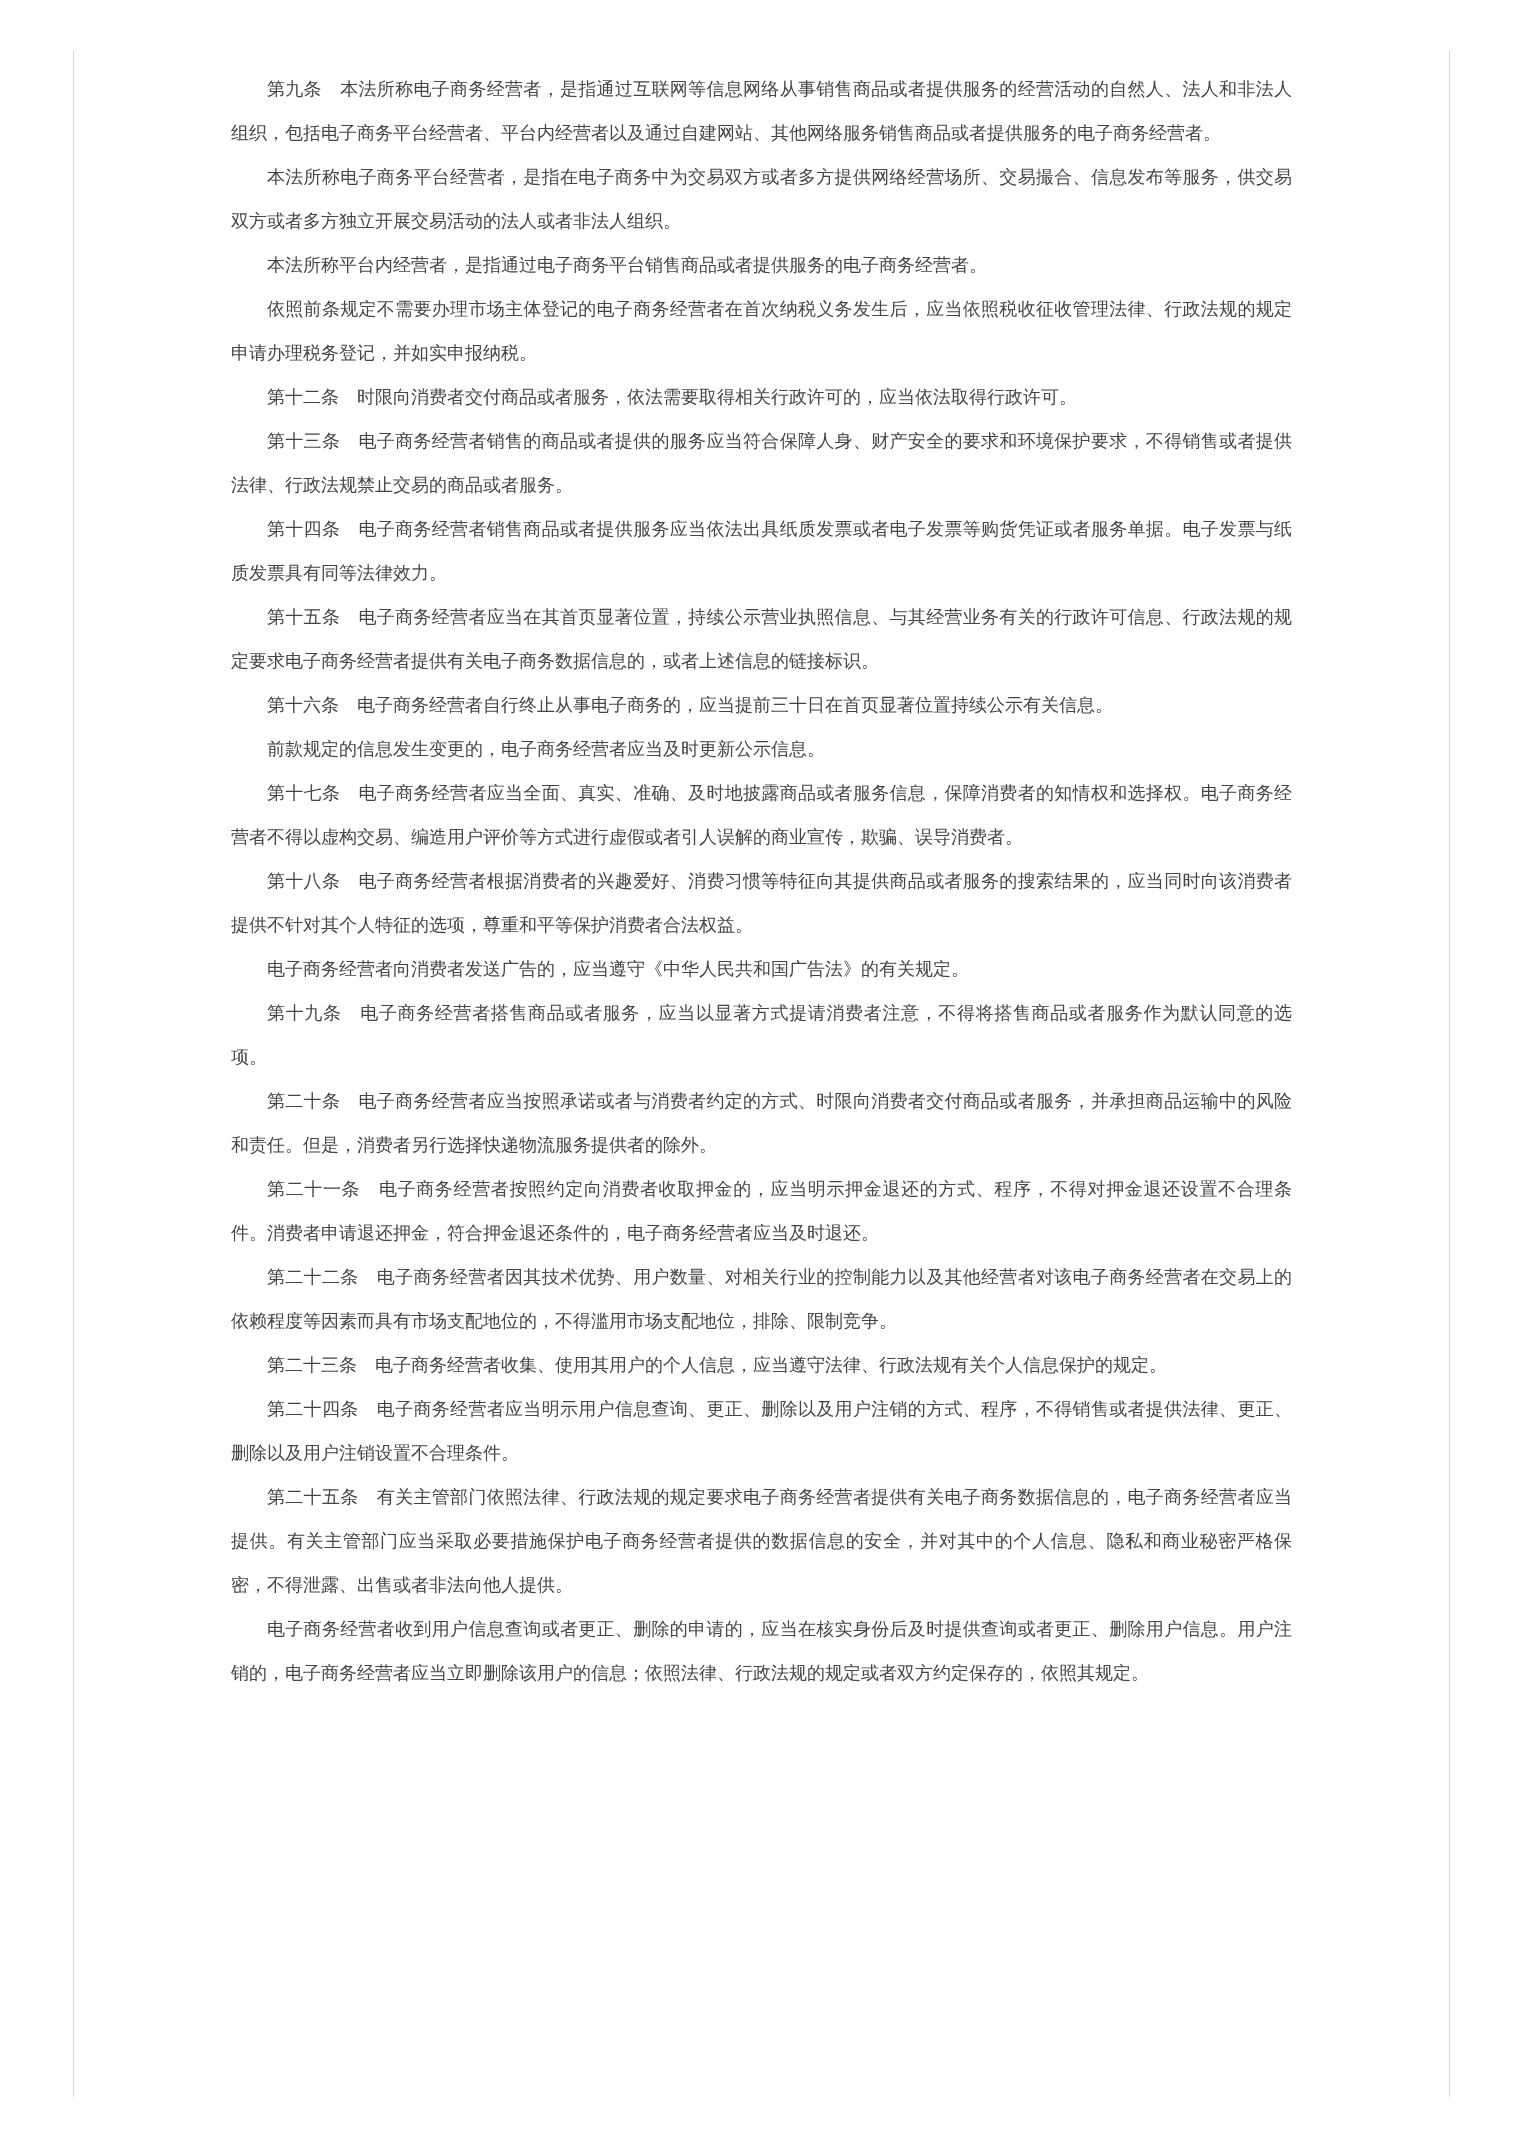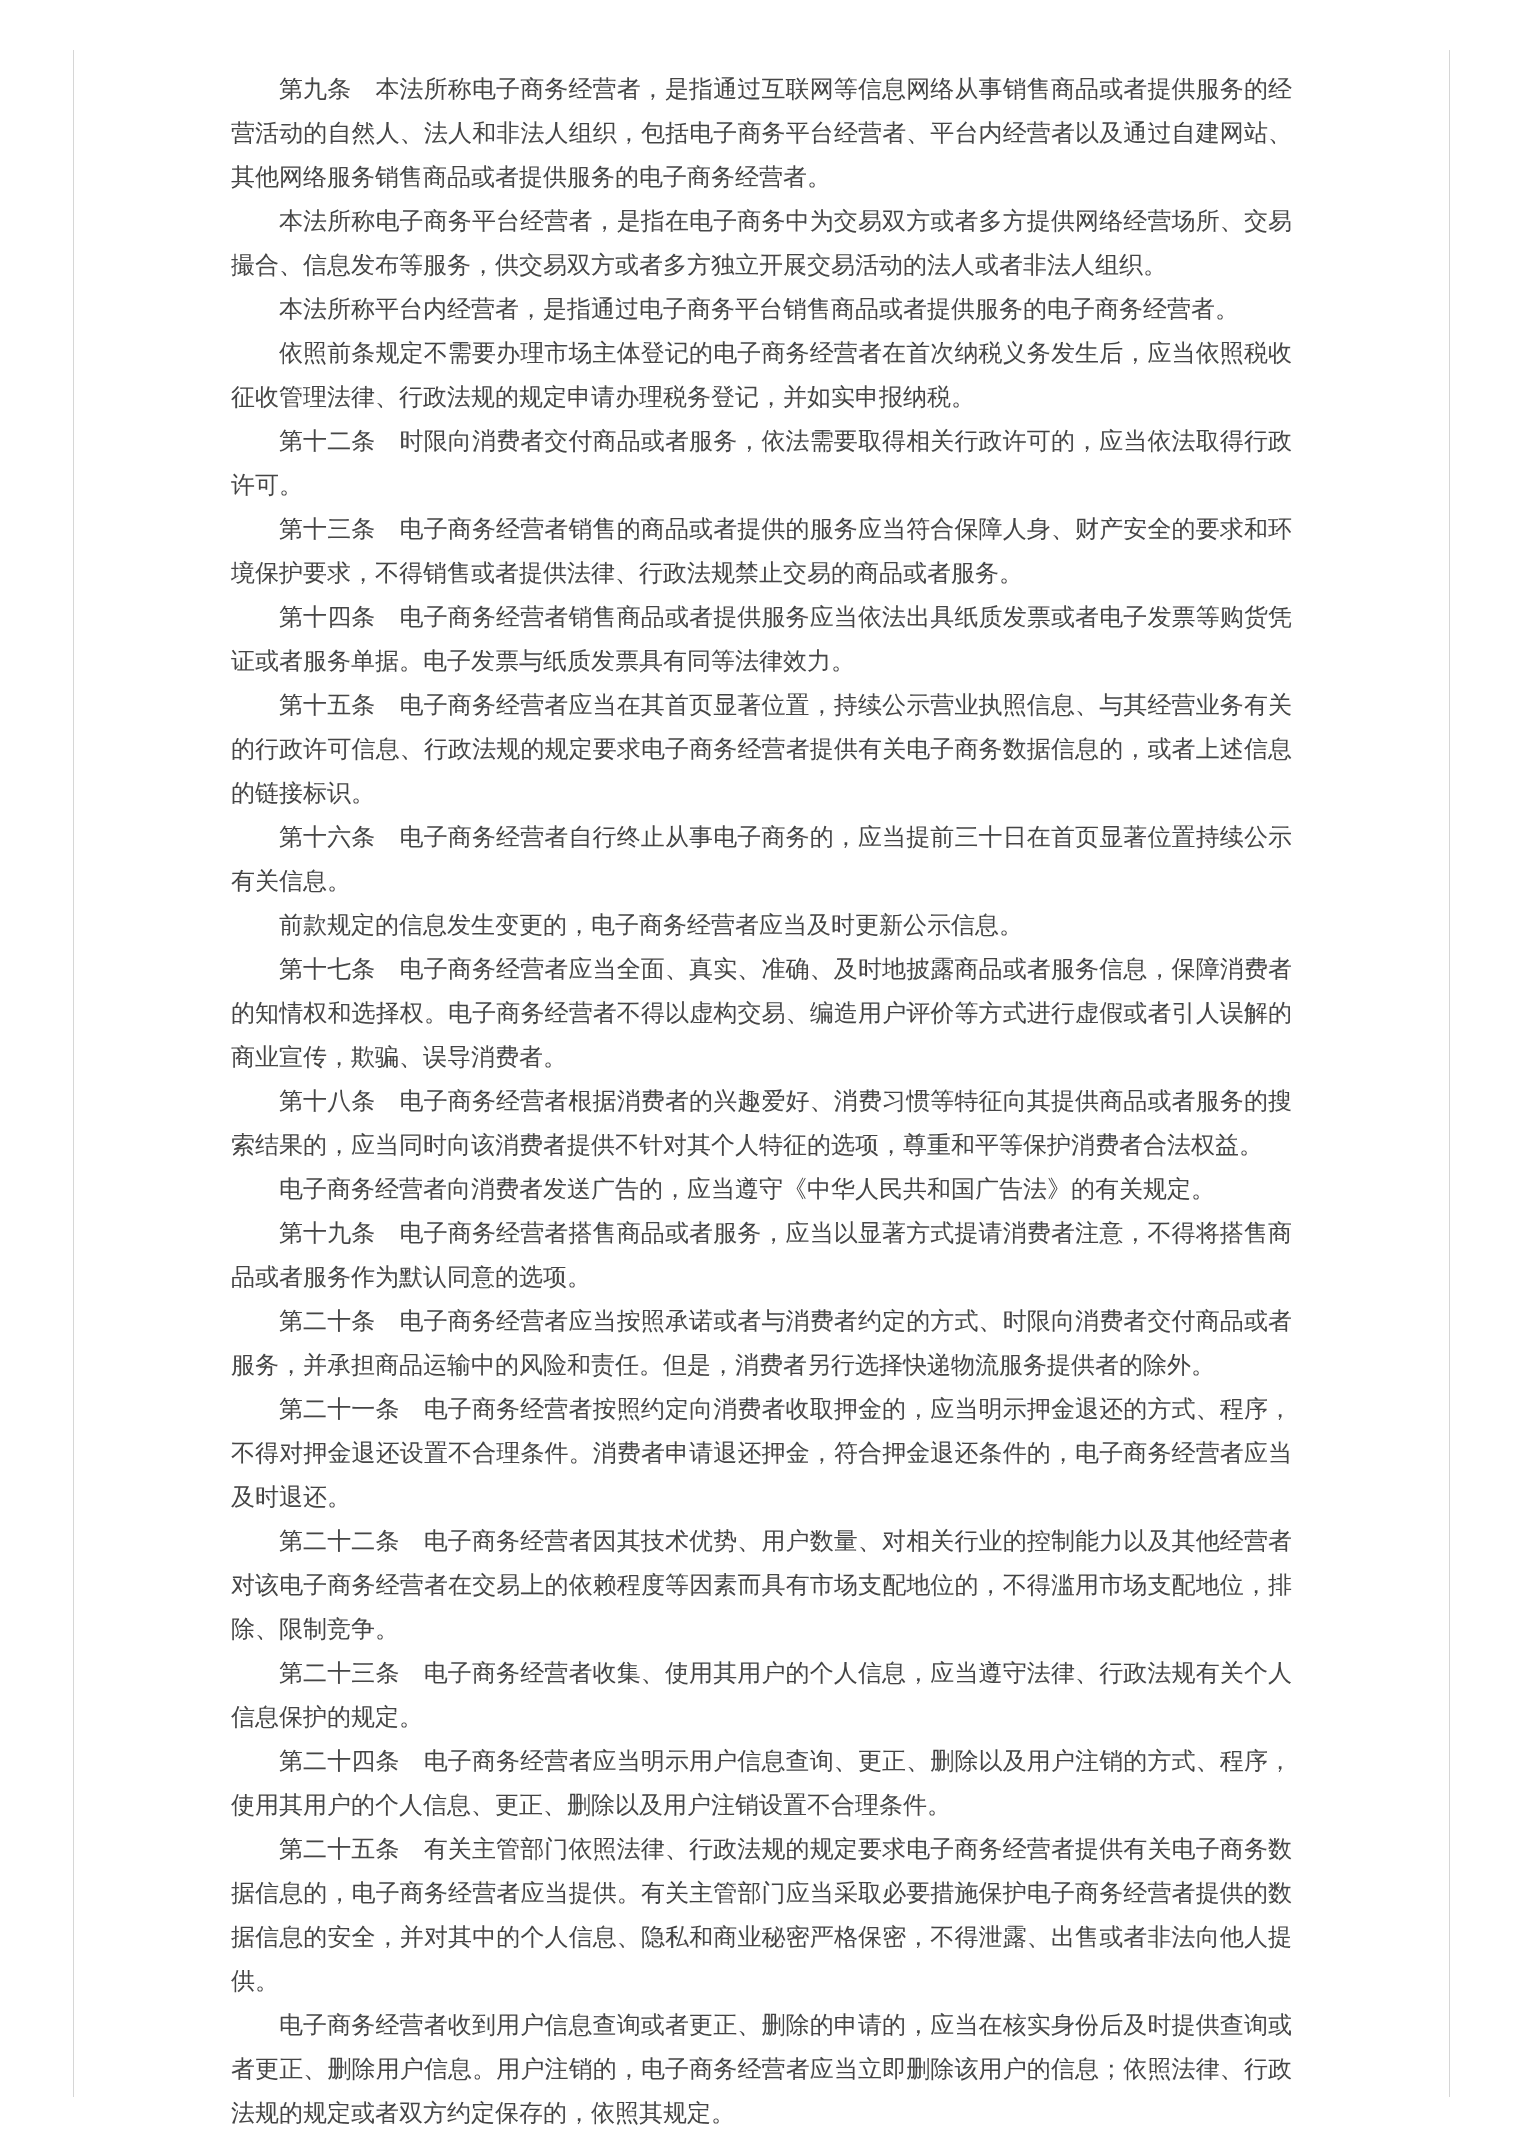--- a/index.html
+++ b/index.html
@@ -30,21 +30,21 @@
     background:var(--page-bg);
     border-left:1px solid var(--border-color);
     border-right:1px solid var(--border-color);
   }
   .content{
     box-sizing:border-box;
     padding:17px 157px 0 157px;
   }
   .law-paragraph{
     margin:0;
-    font-size:24px;
+    font-size:18px;
     line-height:44px;
     color:var(--text-color);
     text-align:justify;
     text-justify:inter-character;
     text-indent:2em;
     word-break:break-all;
   }
 </style>
 </head>
 <body>
@@ -63,18 +63,18 @@
       <p class="law-paragraph">第十六条　电子商务经营者自行终止从事电子商务的，应当提前三十日在首页显著位置持续公示有关信息。</p>
       <p class="law-paragraph">前款规定的信息发生变更的，电子商务经营者应当及时更新公示信息。</p>
       <p class="law-paragraph">第十七条　电子商务经营者应当全面、真实、准确、及时地披露商品或者服务信息，保障消费者的知情权和选择权。电子商务经营者不得以虚构交易、编造用户评价等方式进行虚假或者引人误解的商业宣传，欺骗、误导消费者。</p>
       <p class="law-paragraph">第十八条　电子商务经营者根据消费者的兴趣爱好、消费习惯等特征向其提供商品或者服务的搜索结果的，应当同时向该消费者提供不针对其个人特征的选项，尊重和平等保护消费者合法权益。</p>
       <p class="law-paragraph">电子商务经营者向消费者发送广告的，应当遵守《中华人民共和国广告法》的有关规定。</p>
       <p class="law-paragraph">第十九条　电子商务经营者搭售商品或者服务，应当以显著方式提请消费者注意，不得将搭售商品或者服务作为默认同意的选项。</p>
       <p class="law-paragraph">第二十条　电子商务经营者应当按照承诺或者与消费者约定的方式、时限向消费者交付商品或者服务，并承担商品运输中的风险和责任。但是，消费者另行选择快递物流服务提供者的除外。</p>
       <p class="law-paragraph">第二十一条　电子商务经营者按照约定向消费者收取押金的，应当明示押金退还的方式、程序，不得对押金退还设置不合理条件。消费者申请退还押金，符合押金退还条件的，电子商务经营者应当及时退还。</p>
       <p class="law-paragraph">第二十二条　电子商务经营者因其技术优势、用户数量、对相关行业的控制能力以及其他经营者对该电子商务经营者在交易上的依赖程度等因素而具有市场支配地位的，不得滥用市场支配地位，排除、限制竞争。</p>
       <p class="law-paragraph">第二十三条　电子商务经营者收集、使用其用户的个人信息，应当遵守法律、行政法规有关个人信息保护的规定。</p>
-      <p class="law-paragraph">第二十四条　电子商务经营者应当明示用户信息查询、更正、删除以及用户注销的方式、程序，使用其用户的个人信息、更正、删除以及用户注销设置不合理条件。</p>
+      <p class="law-paragraph">第二十四条　电子商务经营者应当明示用户信息查询、更正、删除以及用户注销的方式、程序，不得销售或者提供法律、更正、删除以及用户注销设置不合理条件。</p>
       <p class="law-paragraph">第二十五条　有关主管部门依照法律、行政法规的规定要求电子商务经营者提供有关电子商务数据信息的，电子商务经营者应当提供。有关主管部门应当采取必要措施保护电子商务经营者提供的数据信息的安全，并对其中的个人信息、隐私和商业秘密严格保密，不得泄露、出售或者非法向他人提供。</p>
       <p class="law-paragraph">电子商务经营者收到用户信息查询或者更正、删除的申请的，应当在核实身份后及时提供查询或者更正、删除用户信息。用户注销的，电子商务经营者应当立即删除该用户的信息；依照法律、行政法规的规定或者双方约定保存的，依照其规定。</p>
     </div>
   </div>
 </div>
 
 </body></html>

